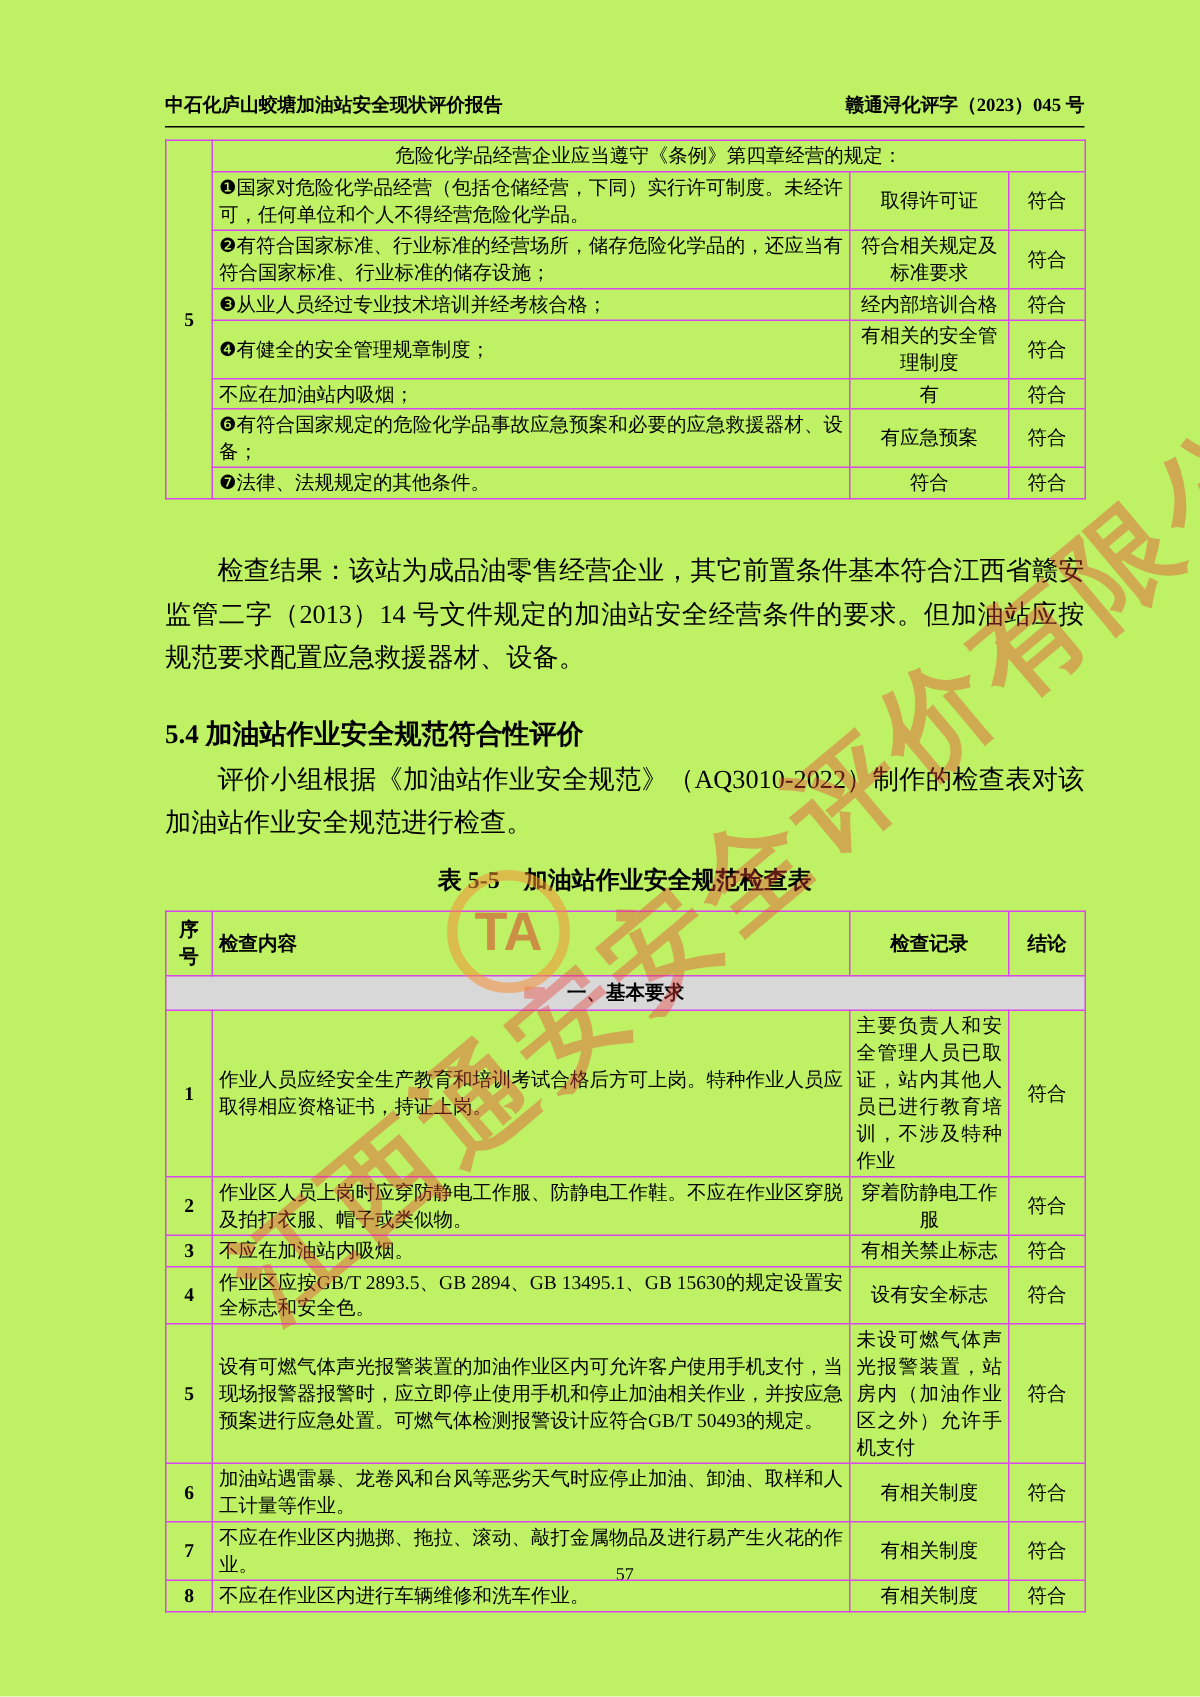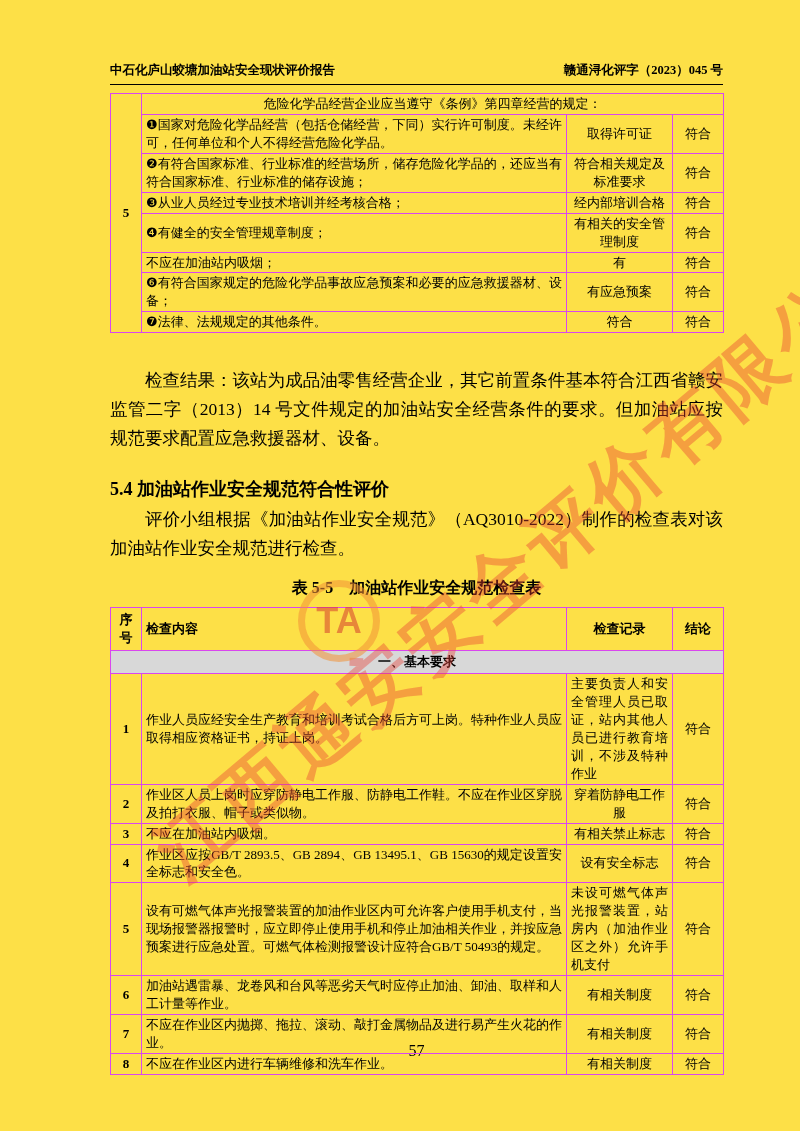--- a/index.html
+++ b/index.html
@@ -1,19 +1,19 @@
 <!DOCTYPE html>
 <html><head>
 <meta charset="utf-8">
 <style>
   * { margin:0; padding:0; box-sizing:border-box; }
   html,body { background:#ffffff; }
   body { font-family:"Liberation Serif","DejaVu Serif",serif; color:#000; }
   .page {
-    position:relative; width:800px; height:1131px; background:#fde047;
+    position:relative; width:800px; height:1131px; background:#bef264;
     overflow:hidden; margin:0 auto;
   }
   .content { position:absolute; left:110px; top:62px; width:613px; }
 
   
   .doc-header {
     display:flex; justify-content:space-between; align-items:flex-end;
     font-size:12.5px; font-weight:bold; padding-bottom:5px;
     border-bottom:1.5px solid #000;
   }
@@ -50,21 +50,21 @@
   .sec-title { margin-top:24px; font-size:18px; font-weight:bold; line-height:24px; }
   .para-intro { margin-top:4px; }
   .tbl-caption {
     margin-top:14px; text-align:center; font-size:16px; font-weight:bold;
     line-height:22px;
   }
 
   
   .page-number {
     position:absolute; left:110px; top:1042px; width:613px;
-    text-align:center; font-size:16px;
+    text-align:center; font-size:12px;
   }
 
   
   .watermark { position:absolute; inset:0; z-index:10; pointer-events:none; }
   .wm-text {
     position:absolute; left:55px; top:505px;
     transform:rotate(-40deg);
     font-family:"Liberation Sans","DejaVu Sans",sans-serif;
     font-size:74px; font-weight:bold; letter-spacing:6px;
     color:rgba(233,62,52,0.40); white-space:nowrap;

